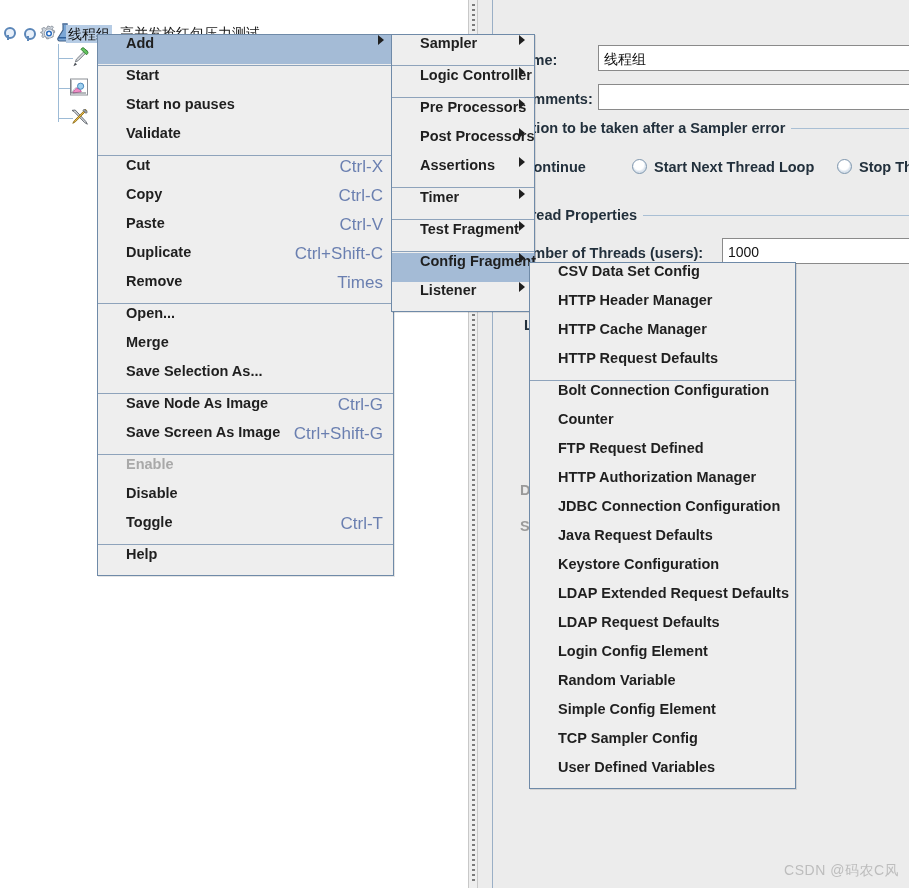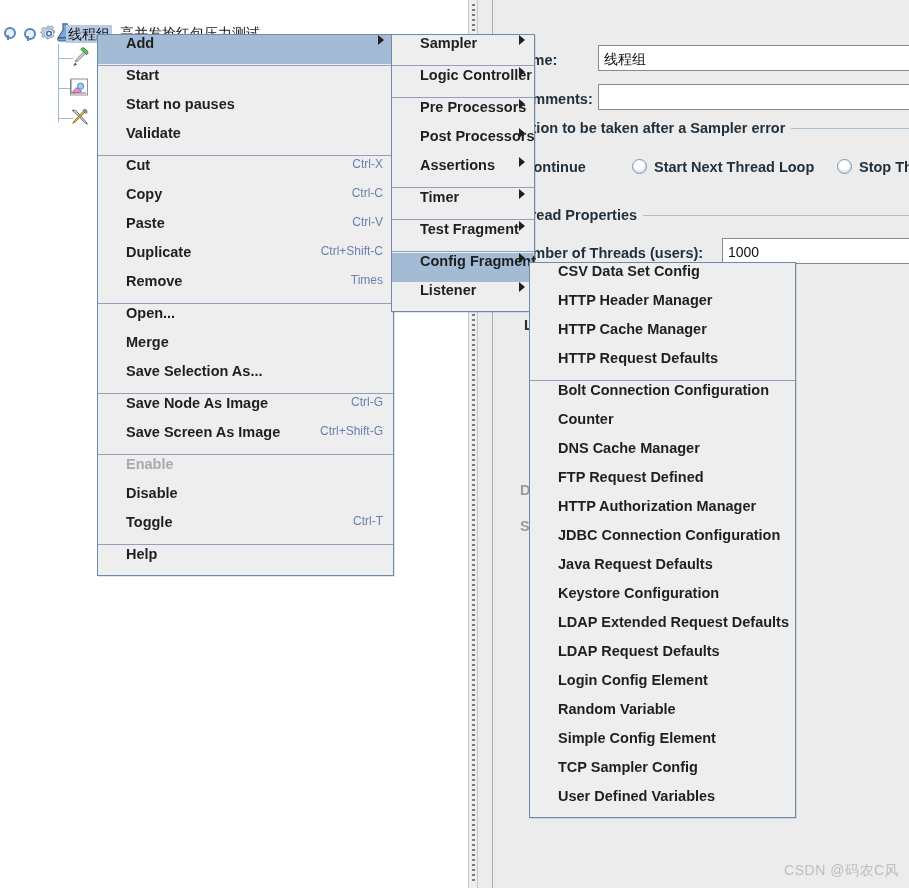--- a/index.html
+++ b/index.html
@@ -175,21 +175,21 @@
     white-space: nowrap;
     cursor: default;
   }
   .mi.hl {
     background: #a4bbd6;
   }
   .mi.disabled { color: #a9a9a9; }
   .mi .accel {
     position: absolute; right: 10px;
     font-weight: normal;
-    font-size: 12px;
+    font-size: 17px;
     color: #6a7fb0;
   }
   .mi .arrow {
     position: absolute; right: 9px;
     width: 0; height: 0;
     border-left: 6px solid #1f1f1f;
     border-top: 5px solid transparent;
     border-bottom: 5px solid transparent;
   }
   .msep {
@@ -452,23 +452,20 @@
         <span>HTTP Request Defaults</span>
       </div>
       <div class="msep"></div>
       <div class="mi">
         <span>Bolt Connection Configuration</span>
       </div>
       <div class="mi">
         <span>Counter</span>
       </div>
       <div class="mi">
-        <span>DNS Cache Manager</span>
-      </div>
-      <div class="mi">
         <span>FTP Request Defined</span>
       </div>
       <div class="mi">
         <span>HTTP Authorization Manager</span>
       </div>
       <div class="mi">
         <span>JDBC Connection Configuration</span>
       </div>
       <div class="mi">
         <span>Java Request Defaults</span>

